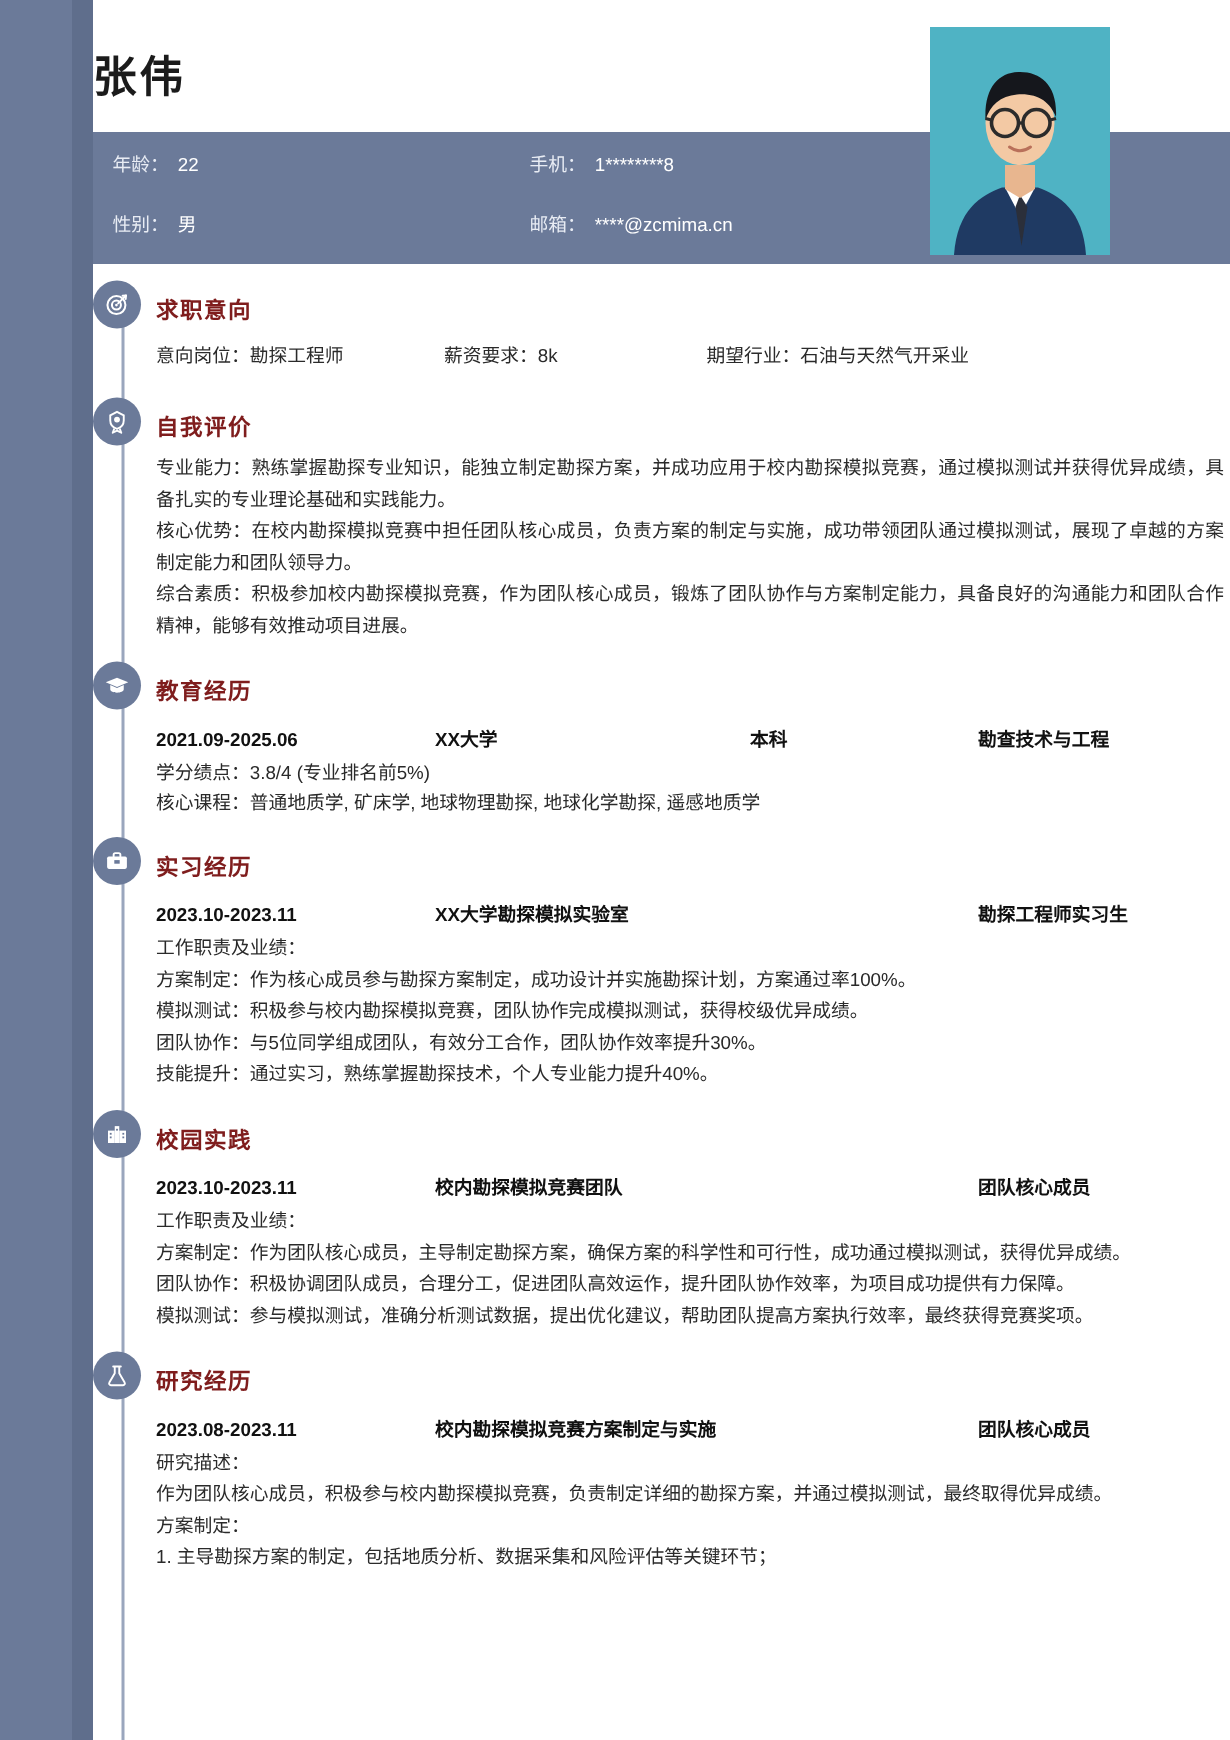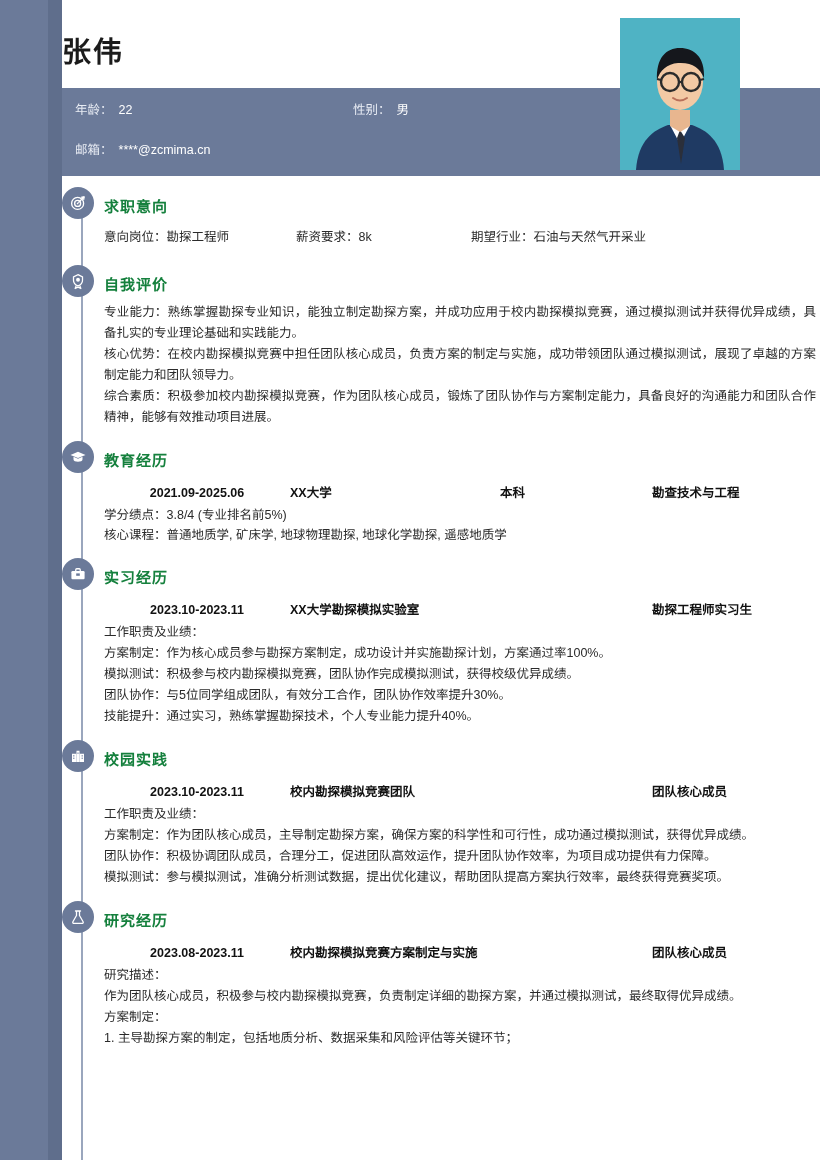--- a/index.html
+++ b/index.html
@@ -139,21 +139,21 @@
     border-radius: 50%;
     background: #6b7a99;
     display: flex;
     align-items: center;
     justify-content: center;
   }
   .sec-icon svg { display: block; }
   .sec-title {
     font-size: 15px;
     font-weight: bold;
-    color: #15803d;
+    color: #7f1d1d;
     letter-spacing: 1px;
     margin-left: 6px;
   }
 
   .sec-body {
     padding-left: 6px;
     padding-bottom: 2px;
   }
 
   .line {
@@ -186,21 +186,21 @@
 
   
   .entry-meta {
     display: flex;
     font-size: 12.5px;
     font-weight: bold;
     color: #111111;
     line-height: 24px;
     padding-top: 3px;
   }
-  .em-date { width: 186px; text-align: center; }
+  .em-date { width: 186px; }
   .em-org  { width: 210px; }
   .em-mid  { width: 152px; }
   .em-role { flex: 1; }
 
   .bullet {
     font-size: 12.5px;
     color: #2a2a2a;
     line-height: 21px;
     padding-right: 4px;
     text-align: justify;
@@ -217,20 +217,23 @@
   <div class="header">
     <div class="header-white"></div>
 
     <div class="name">张伟</div>
 
     <div class="header-band"></div>
 
     <div class="contact-grid">
       <div class="contact-cell">
         <span class="ck">年龄：</span><span class="cv">22</span>
+      </div>
+      <div class="contact-cell">
+        <span class="ck">手机：</span><span class="cv">1********8</span>
       </div>
       <div class="contact-cell">
         <span class="ck">性别：</span><span class="cv">男</span>
       </div>
       <div class="contact-cell">
         <span class="ck">邮箱：</span><span class="cv">****@zcmima.cn</span>
       </div>
     </div>
 
     <div class="photo">

